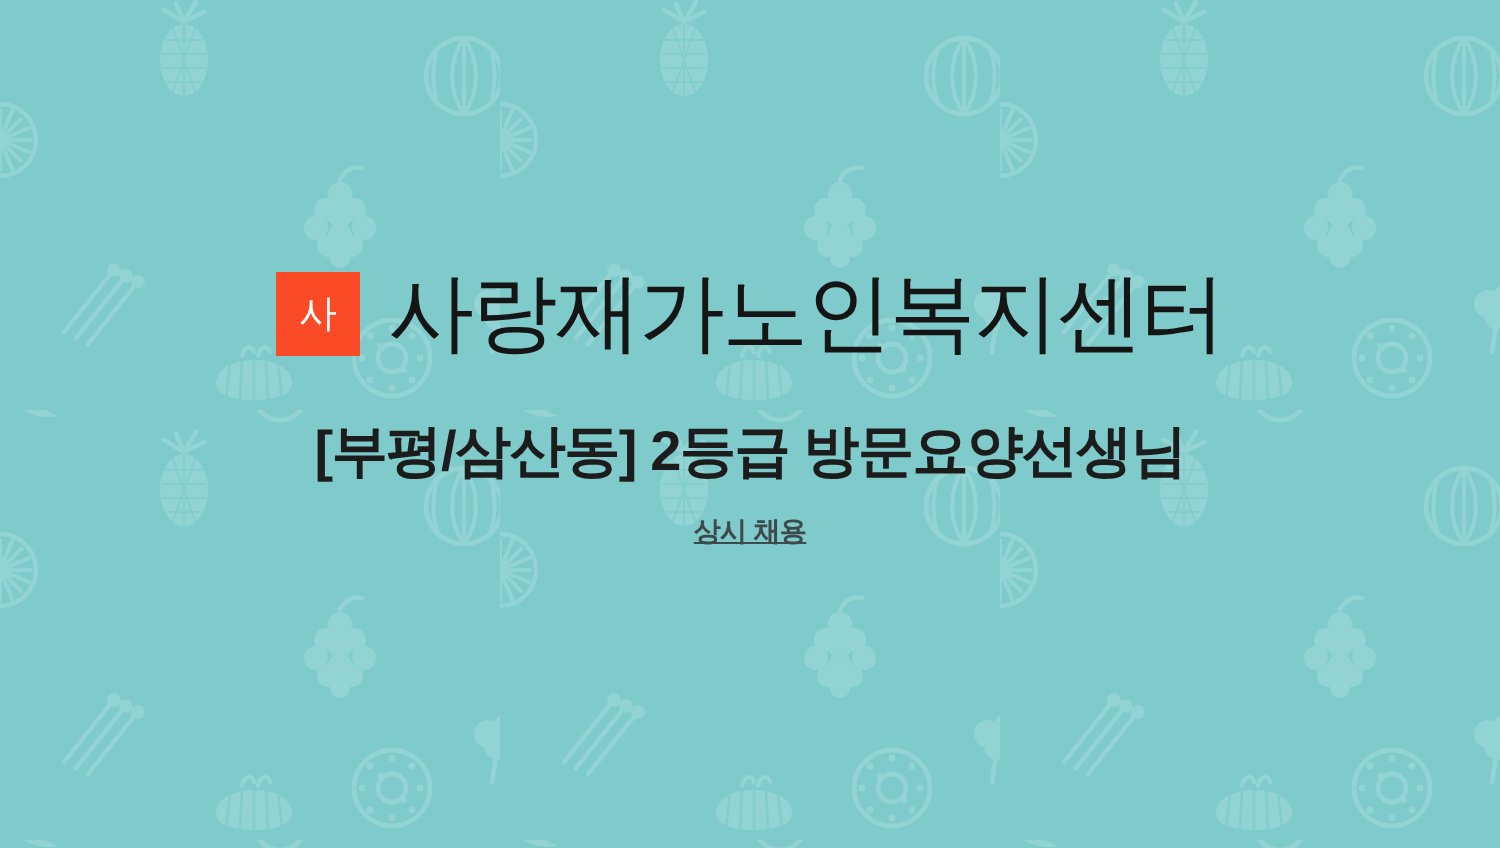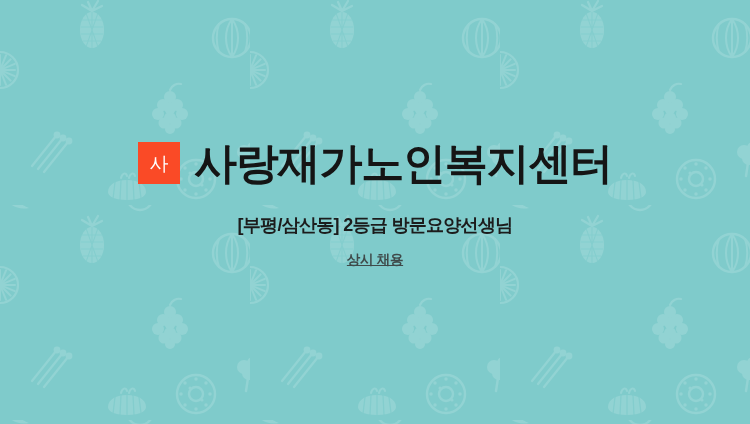--- a/index.html
+++ b/index.html
@@ -68,30 +68,30 @@
   .logo-badge-text {
     color:#ffffff;
     font-size:19px;
     font-weight:400;
     line-height:1;
     letter-spacing:0;
   }
 
   .company-name {
     font-size:43px;
-    font-weight:700;
+    font-weight:400;
     color:#151515;
     line-height:1;
     letter-spacing:-1.2px;
     white-space:nowrap;
   }
 
   
   .job-title {
-    font-size:18px;
+    font-size:28px;
     font-weight:700;
     color:#1c1c1c;
     line-height:1.2;
     letter-spacing:-0.7px;
     white-space:nowrap;
     margin-bottom:16px;
   }
 
   
   .hiring-status {

